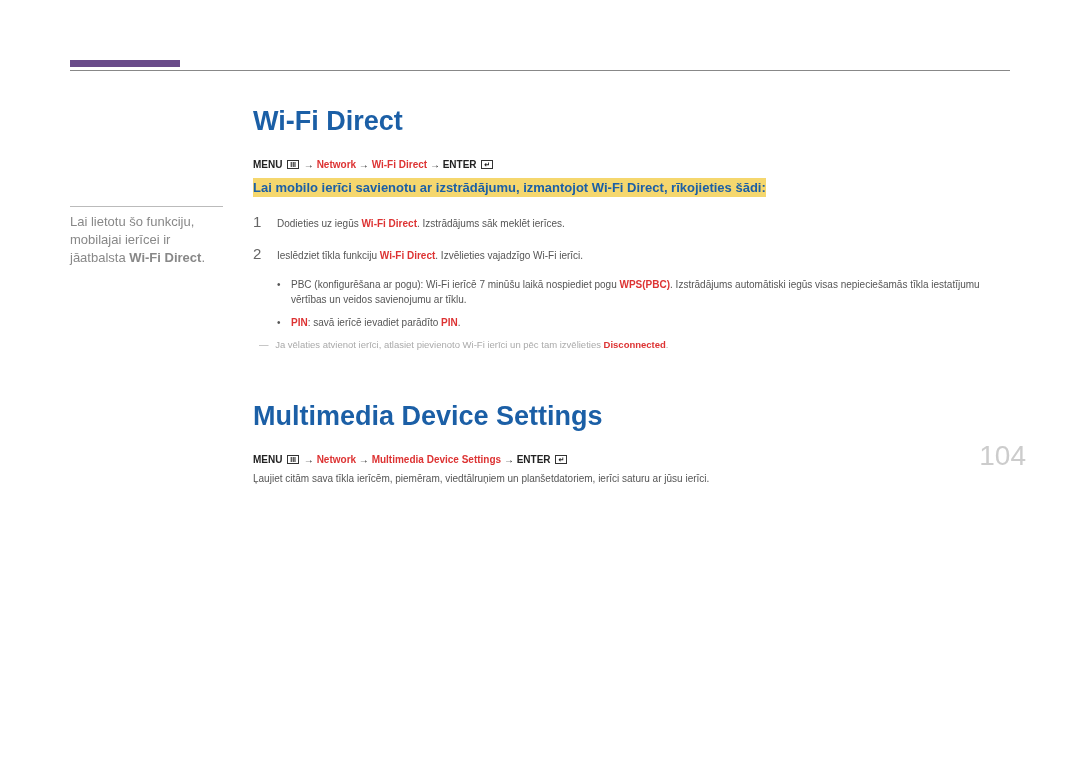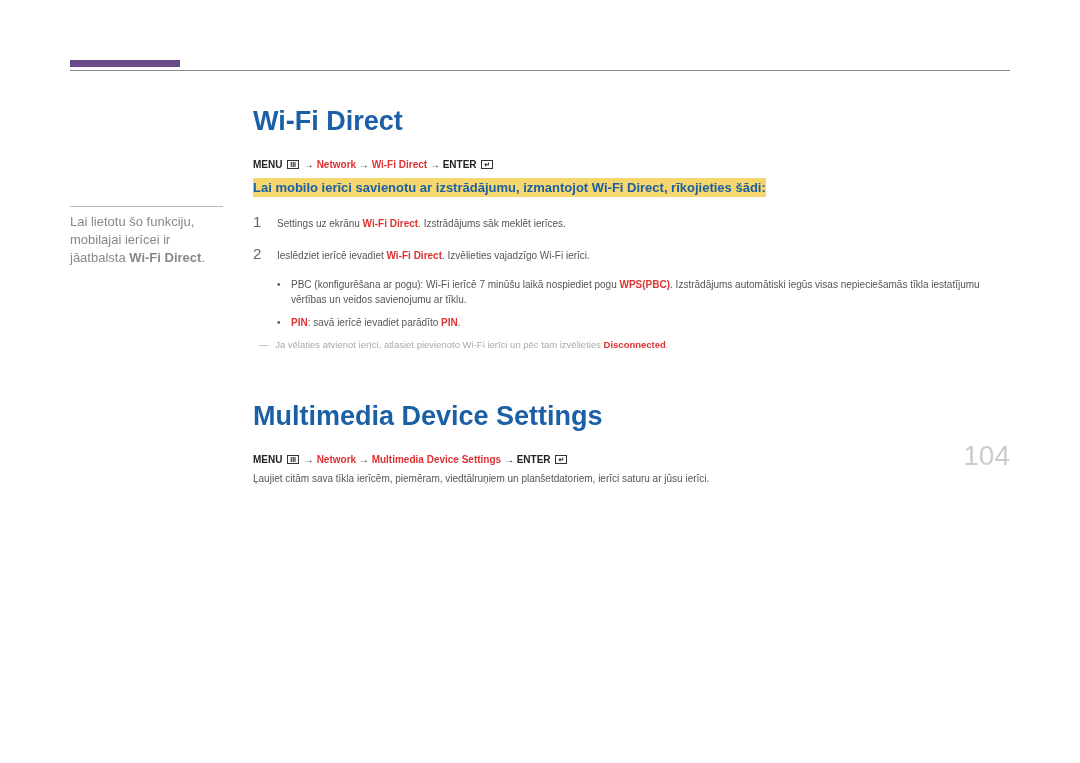--- a/index.html
+++ b/index.html
@@ -133,21 +133,21 @@
     line-height: 1.5;
     margin-top: 4px;
   }
   .note .dash { margin-right: 4px; }
   .note .red { color: #d33; font-weight: 700; text-align: center; }
   .section2 {
     margin-top: 48px;
   }
   .page-num {
     position: absolute;
-    right: 70px;
+    right: 54px;
     bottom: 28px;
     font-size: 28px;
     color: #ccc;
     font-weight: 300;
   }
 </style>
 </head>
 <body>
 
 <div class="page">
@@ -173,27 +173,27 @@
 
 
       <div style="margin-bottom:8px;">
         <span class="highlight-heading">Lai mobilo ierīci savienotu ar izstrādājumu, izmantojot Wi-Fi Direct, rīkojieties šādi:</span>
       </div>
 
       <div class="steps">
         <div class="step">
           <div class="step-num">1</div>
           <div class="step-body">
-            <span>Settings uz ekrānu </span><span class="red">Wi-Fi Direct</span><span>. Izstrādājums sāk meklēt ierīces.</span>
+            <span>Dodieties uz iegūs </span><span class="red">Wi-Fi Direct</span><span>. Izstrādājums sāk meklēt ierīces.</span>
           </div>
         </div>
         <div class="step">
           <div class="step-num">2</div>
           <div class="step-body">
-            <span>Ieslēdziet ierīcē ievadiet </span><span class="red">Wi-Fi Direct</span><span>. Izvēlieties vajadzīgo Wi-Fi ierīci.</span>
+            <span>Ieslēdziet tīkla funkciju </span><span class="red">Wi-Fi Direct</span><span>. Izvēlieties vajadzīgo Wi-Fi ierīci.</span>
           </div>
         </div>
       </div>
 
       <div class="bullets">
         <div class="bullet">
           <div class="marker">•</div>
           <div class="txt">
             <span>PBC (konfigurēšana ar pogu): Wi-Fi ierīcē 7 minūšu laikā nospiediet pogu </span><span class="red">WPS(PBC)</span><span>. Izstrādājums automātiski iegūs visas nepieciešamās tīkla iestatījumu vērtības un veidos savienojumu ar tīklu.</span>
           </div>

